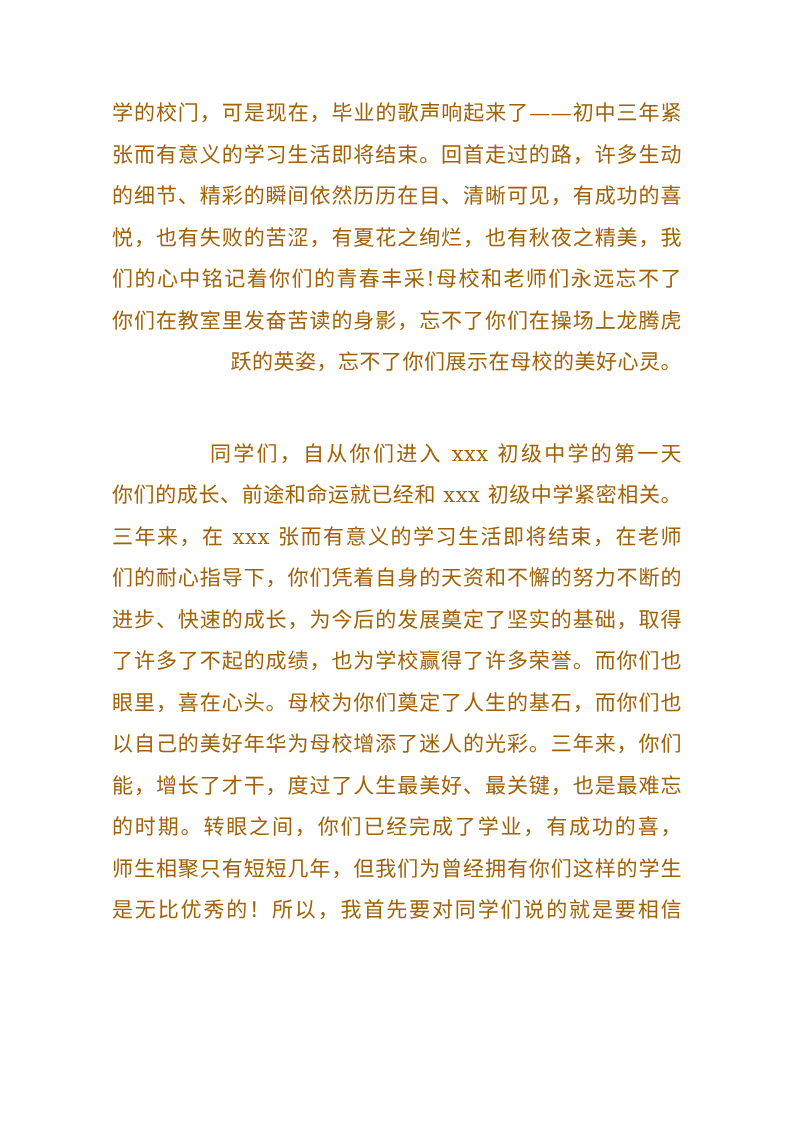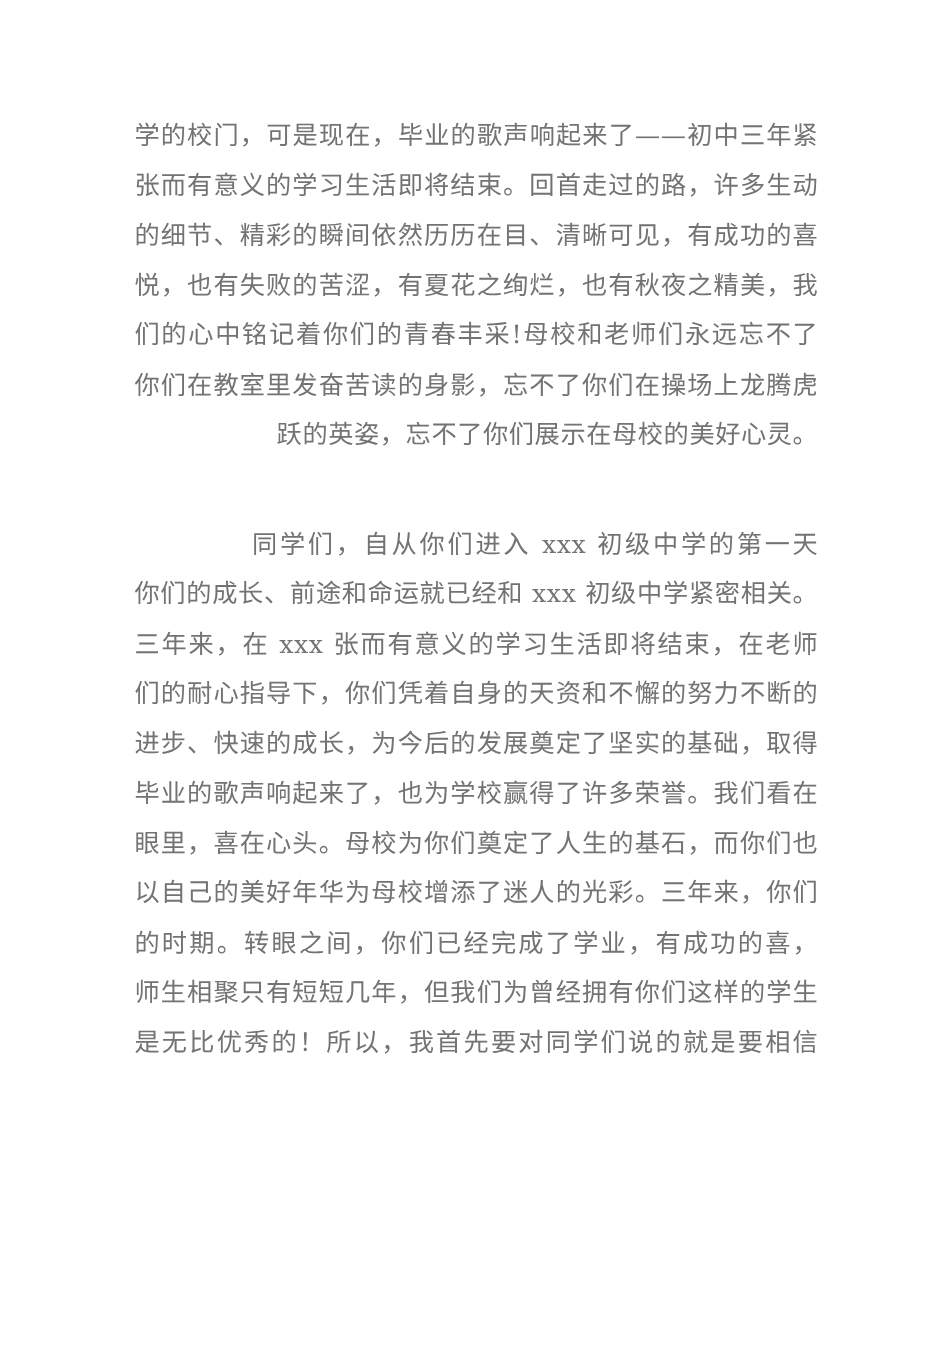--- a/index.html
+++ b/index.html
@@ -42,38 +42,39 @@
     padding-left: 98px;
   }
   .line.natural {
     text-align: right;
     text-align-last: auto;
   }
 </style>
 </head>
 <body>
 
-<div class="doc-page" style="background: rgb(255, 255, 255); color: #737373;">
+<div class="doc-page" style="background: rgb(255, 255, 255); color: #a16207;">
   <div class="text-block">
       <div class="paragraph">
         <div class="line">学的校门，可是现在，毕业的歌声响起来了——初中三年紧</div>
         <div class="line">张而有意义的学习生活即将结束。回首走过的路，许多生动</div>
         <div class="line">的细节、精彩的瞬间依然历历在目、清晰可见，有成功的喜</div>
         <div class="line">悦，也有失败的苦涩，有夏花之绚烂，也有秋夜之精美，我</div>
         <div class="line">们的心中铭记着你们的青春丰采!母校和老师们永远忘不了</div>
         <div class="line">你们在教室里发奋苦读的身影，忘不了你们在操场上龙腾虎</div>
         <div class="line natural">跃的英姿，忘不了你们展示在母校的美好心灵。</div>
       </div>
       <div class="paragraph">
         <div class="line indented">同学们，自从你们进入 xxx 初级中学的第一天起，</div>
         <div class="line">你们的成长、前途和命运就已经和 xxx 初级中学紧密相关。</div>
         <div class="line">三年来，在 xxx 张而有意义的学习生活即将结束，在老师</div>
         <div class="line">们的耐心指导下，你们凭着自身的天资和不懈的努力不断的</div>
         <div class="line">进步、快速的成长，为今后的发展奠定了坚实的基础，取得</div>
-        <div class="line">毕业的歌声响起来了，也为学校赢得了许多荣誉。我们看在</div>
+        <div class="line">了许多了不起的成绩，也为学校赢得了许多荣誉。而你们也</div>
         <div class="line">眼里，喜在心头。母校为你们奠定了人生的基石，而你们也</div>
         <div class="line">以自己的美好年华为母校增添了迷人的光彩。三年来，你们</div>
+        <div class="line">能，增长了才干，度过了人生最美好、最关键，也是最难忘</div>
         <div class="line">的时期。转眼之间，你们已经完成了学业，有成功的喜，</div>
         <div class="line">师生相聚只有短短几年，但我们为曾经拥有你们这样的学生</div>
         <div class="line">是无比优秀的！所以，我首先要对同学们说的就是要相信</div>
       </div>
     </div>
 </div>
 
 </body></html>

